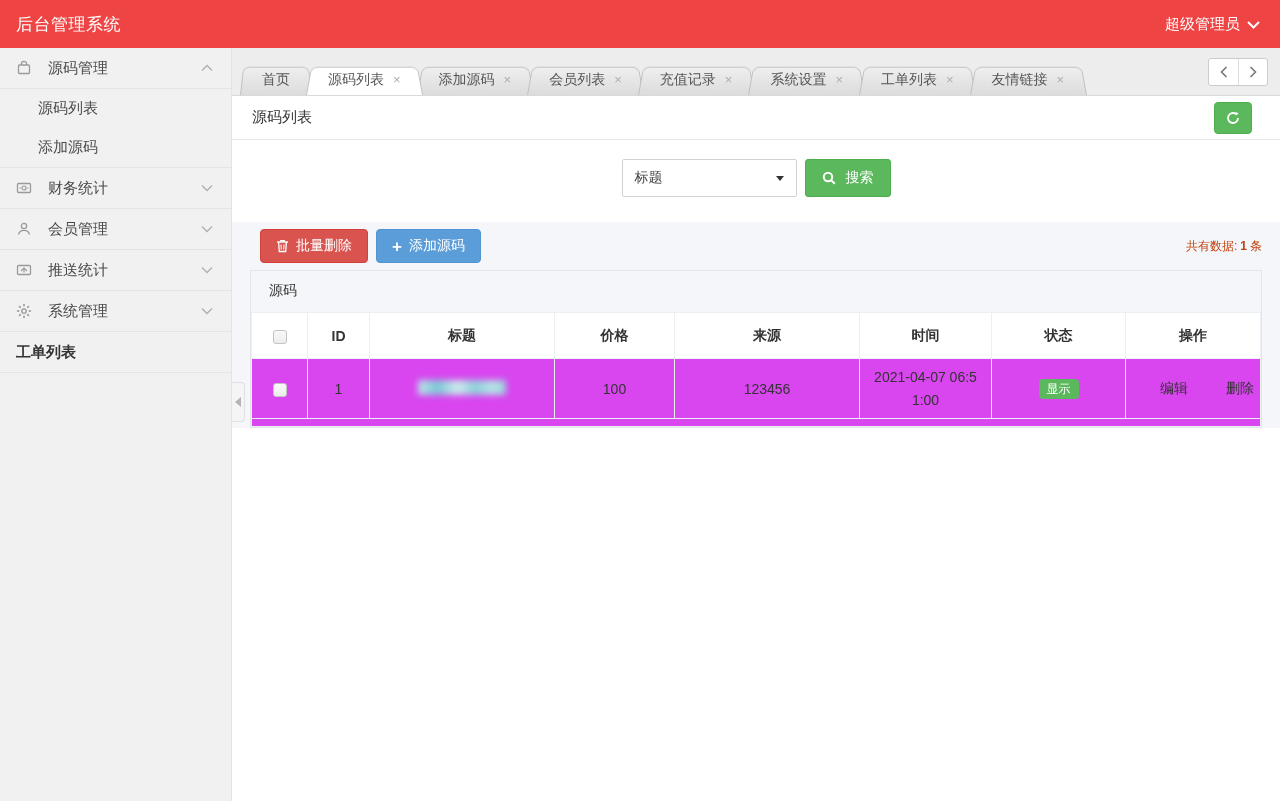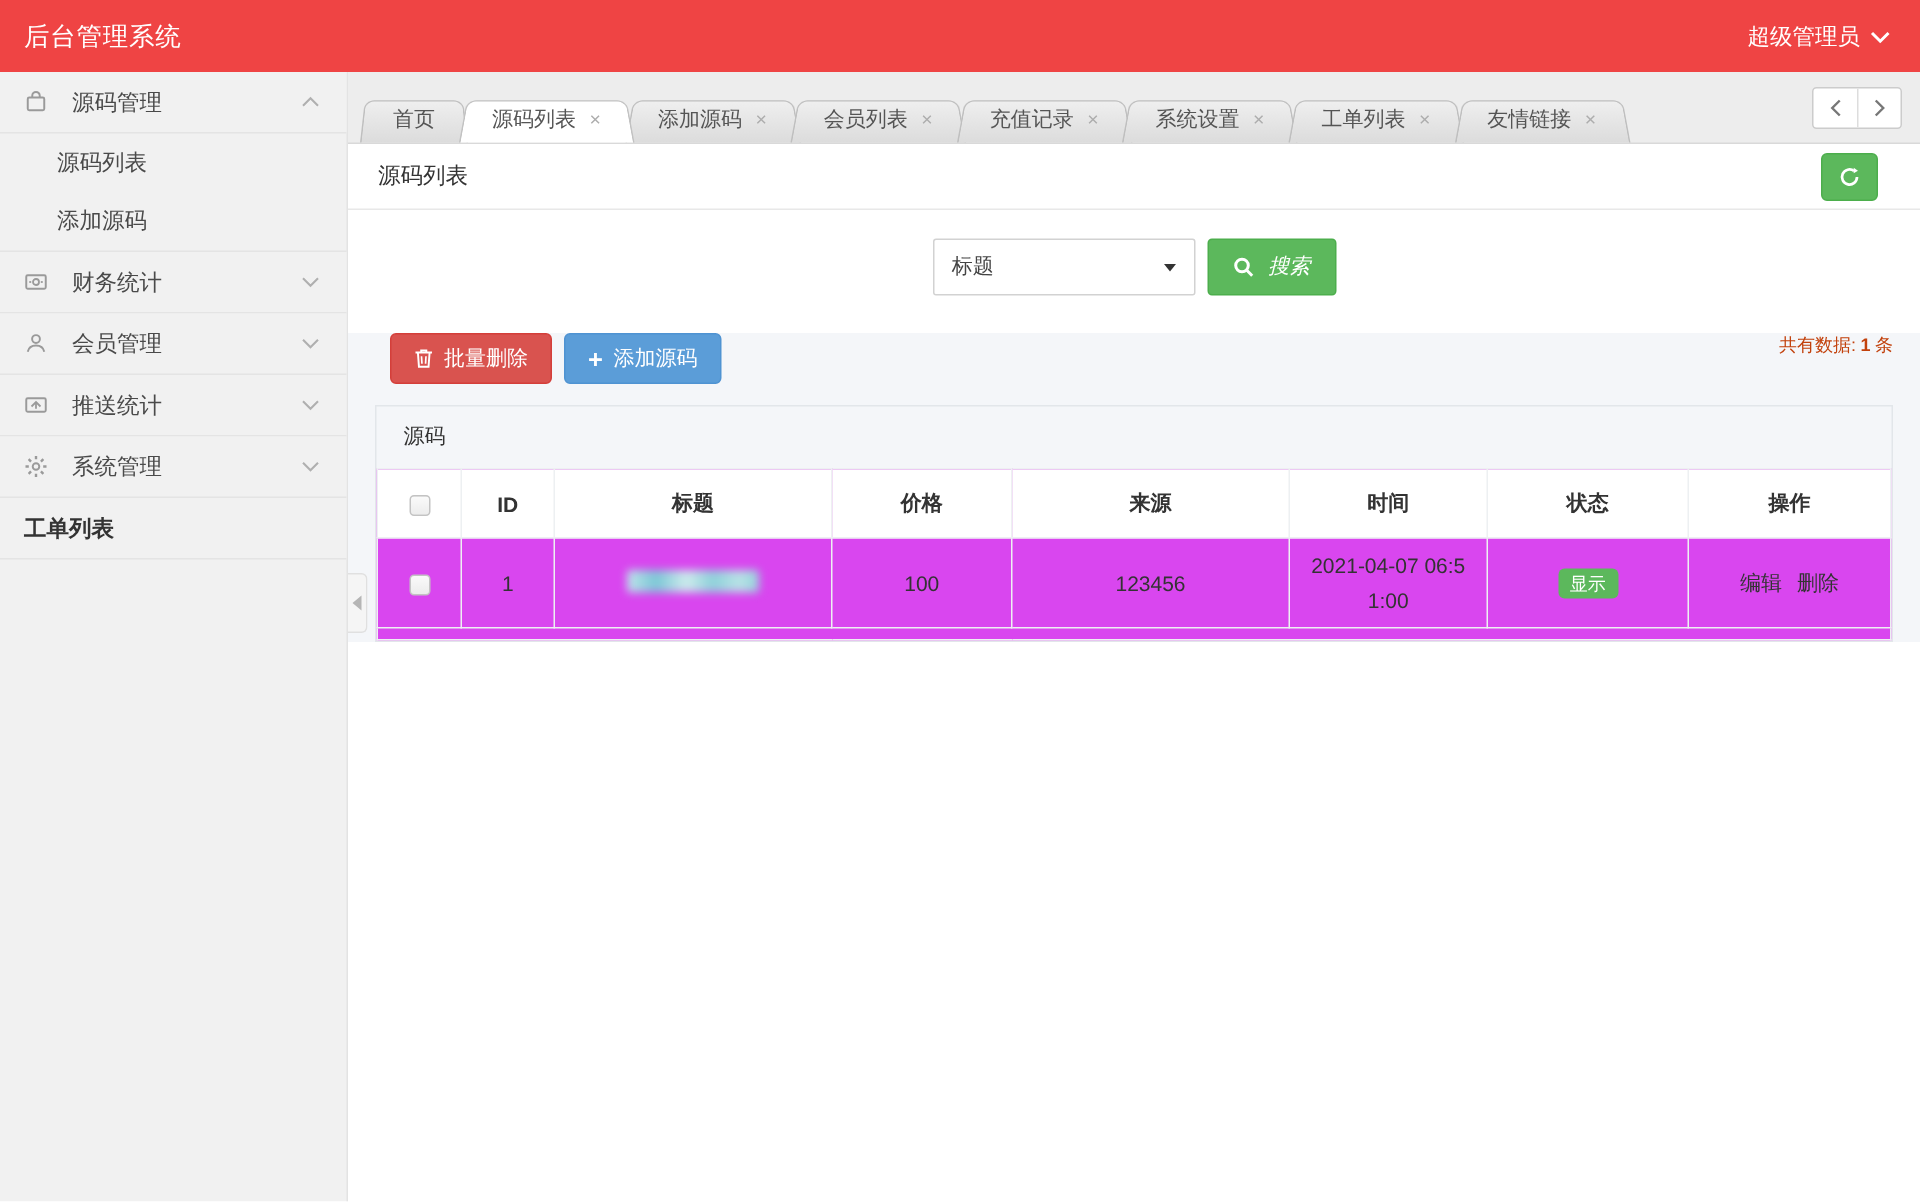--- a/index.html
+++ b/index.html
@@ -109,26 +109,25 @@
   }
   .search-input {
     width:290px; height:38px; border:1px solid #d2d2d2; border-radius:2px;
     padding:0 12px; font-size:14px; font-family:inherit; color:#333; outline:none;
   }
   .search-input::placeholder { color:#bdbdbd; }
   .search-btn {
     height:38px; padding:0 16px; margin-left:2px; background:#5cb85c; border:1px solid #4cae4c;
     border-radius:3px; color:#fff; font-size:14px; display:flex; align-items:center; gap:10px;
     cursor:pointer;
-    font-style:italic;
   }
 
   
   .grid-section { background:#f4f6f9; padding:0 18px; }
-  .toolbar { height:48px; display:flex; align-items:flex-start; }
+  .toolbar { height:48px; display:flex; align-items:center; }
   .btn {
     height:34px; border-radius:4px; color:#fff; font-size:14px;
     display:inline-flex; align-items:center; gap:7px; padding:0 15px; cursor:pointer; border:1px solid transparent;
   }
   .btn-danger { background:#d9534f; border-color:#d43f3a; margin-left:10px; }
   .btn-primary { background:#5b9dd8; border-color:#4f93d2; margin-left:8px; }
   .btn .plus { font-size:17px; font-weight:bold; line-height:1; }
   .count { margin-left:auto; font-size:12px; color:#c2410c; }
   .count b { margin:0 3px; }
 
@@ -150,21 +149,21 @@
   .blur-title {
     display:inline-block; width:88px; height:15px; border-radius:2px;
     background:linear-gradient(90deg,#bfe4ea 0%,#7cc6d6 22%,#cdeaec 45%,#8ed0da 65%,#b9e2e6 85%,#93d2da 100%);
     filter:blur(3px); cursor:pointer;
   }
   .status-badge {
     display:inline-block; background:#5cb85c; color:#fff; font-size:12px;
     padding:4px 8px; border-radius:4px; line-height:1; cursor:pointer;
   }
   .row-actions { display:inline-flex; gap:10px; }
-  .row-actions span { cursor:pointer; }
+  .row-actions span { cursor:pointer;margin-left:28px; }
 
   .content-rest { flex:1; background:#fff; }
   svg { display:block; }
 </style>
 </head>
 <body>
 
 <div class="topbar">
   <div class="brand">后台管理系统</div>
   <div class="userbox">

